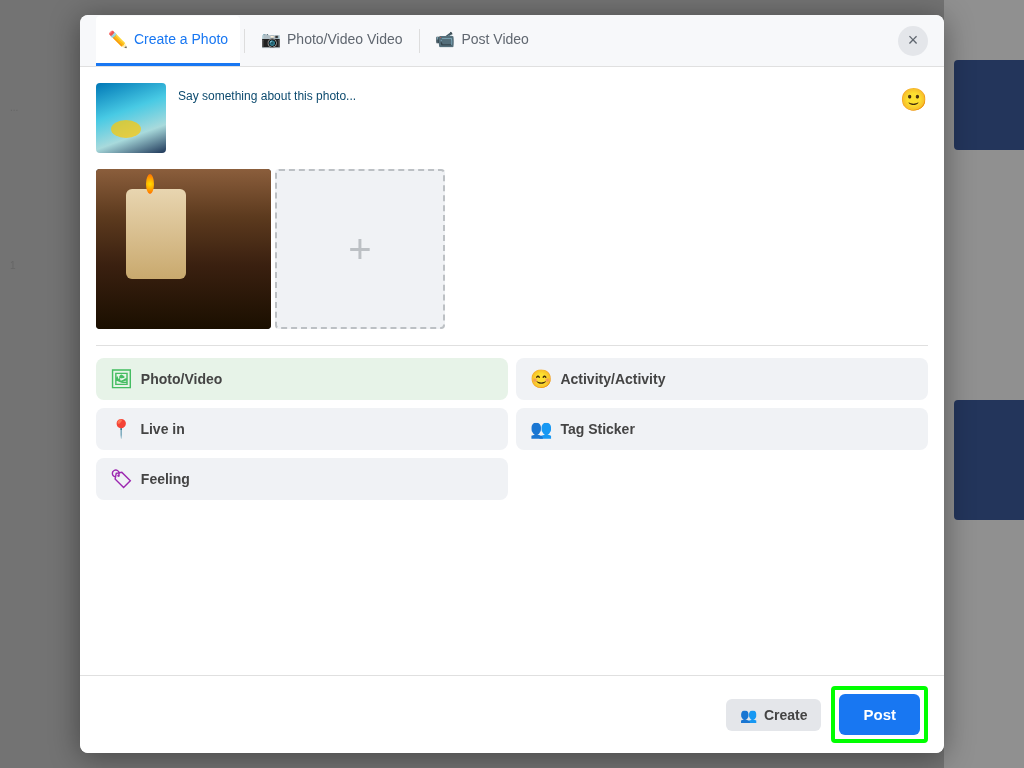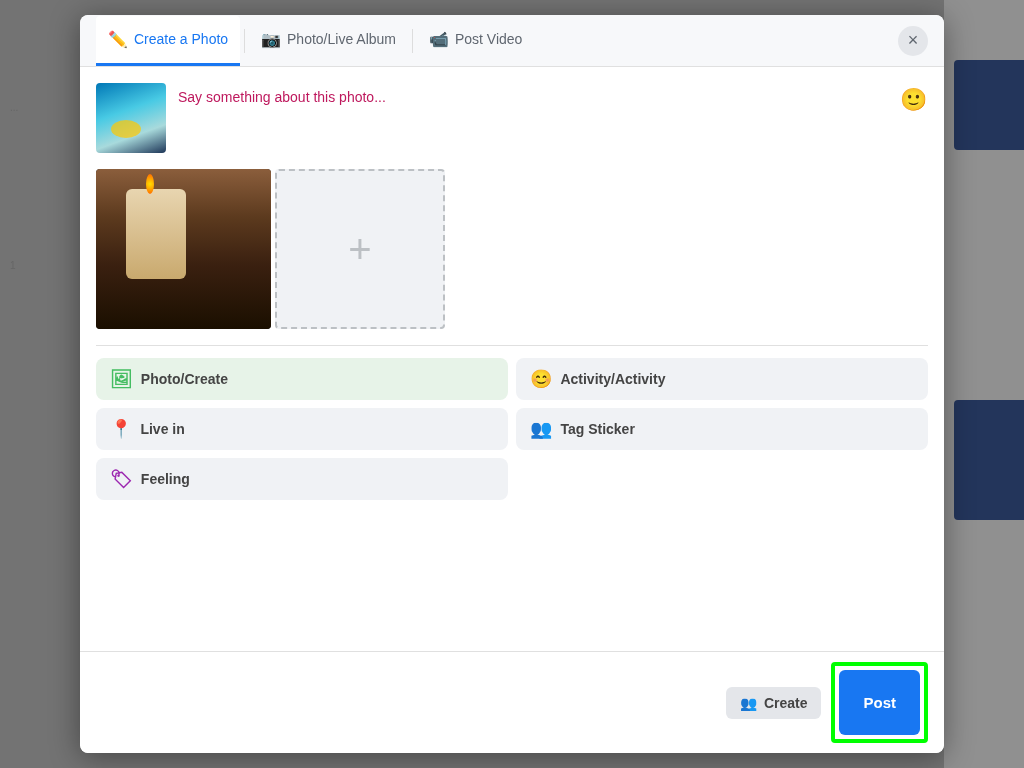--- a/index.html
+++ b/index.html
@@ -175,22 +175,22 @@
       content: '';
       position: absolute;
       bottom: 15px; left: 15px;
       width: 30px; height: 18px;
       background: rgba(255,200,0,0.7);
       border-radius: 50%;
     }
 
     .post-placeholder {
       flex: 1;
-      font-size: 14px;
-      color: #be185d;
+      font-size: 12px;
+      color: #0c4a6e;
       padding-top: 6px;
     }
 
     .emoji-btn {
       font-size: 22px;
       color: #f7c948;
       cursor: pointer;
       margin-top: 4px;
       flex-shrink: 0;
     }
@@ -323,21 +323,21 @@
       border-radius: 6px;
       background: #e4e6ea;
       border: none;
       cursor: pointer;
       font-size: 14px;
       font-weight: 600;
       color: #444;
     }
 
     .post-button {
-      padding: 24px 24px;
+      padding: 12px 24px;
       border-radius: 6px;
       background: #1877f2;
       border: none;
       cursor: pointer;
       font-size: 15px;
       font-weight: 700;
       color: #fff;
     }
 
     
@@ -371,21 +371,21 @@
 
     <div class="tab active">
       <span class="tab-icon">✏️</span>
       <span>Create a Photo</span>
     </div>
 
     <div class="tab-divider"></div>
 
     <div class="tab">
       <span class="tab-icon">📷</span>
-      <span>Photo/Live Album</span>
+      <span>Photo/Video Video</span>
     </div>
 
     <div class="tab-divider"></div>
 
     <div class="tab">
       <span class="tab-icon">📹</span>
       <span>Post Video</span>
     </div>
 
     <button class="close-btn">×</button>
@@ -409,21 +409,21 @@
         <span class="add-photo-plus">+</span>
       </div>
     </div>
 
     <div class="divider"></div>
 
     <div class="actions-grid">
 
       <button class="action-btn photo-video">
         <span class="action-icon action-icon-photo">🖼</span>
-        <span>Photo/Create</span>
+        <span>Photo/Video</span>
       </button>
 
       <button class="action-btn">
         <span class="action-icon action-icon-feeling">😊</span>
         <span>Activity/Activity</span>
       </button>
 
       <button class="action-btn">
         <span class="action-icon action-icon-checkin">📍</span>
         <span>Live in</span>

